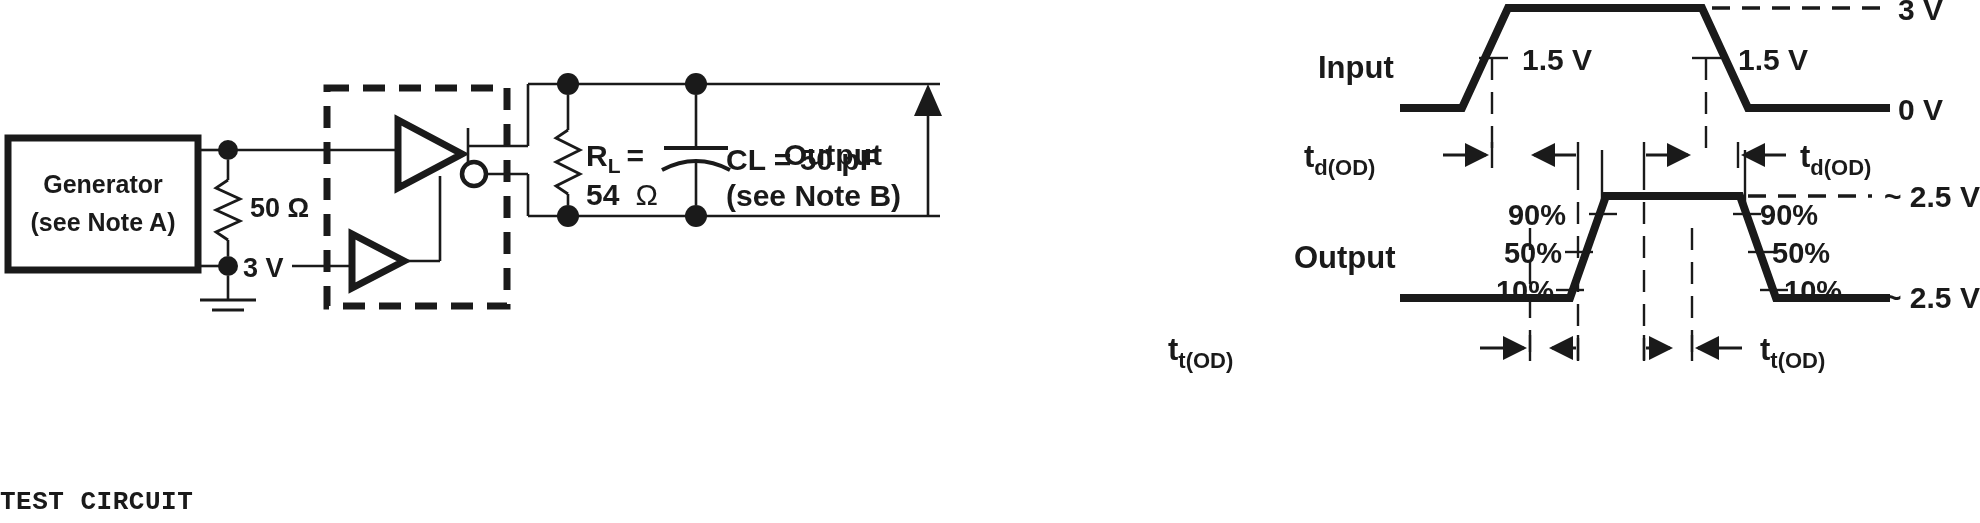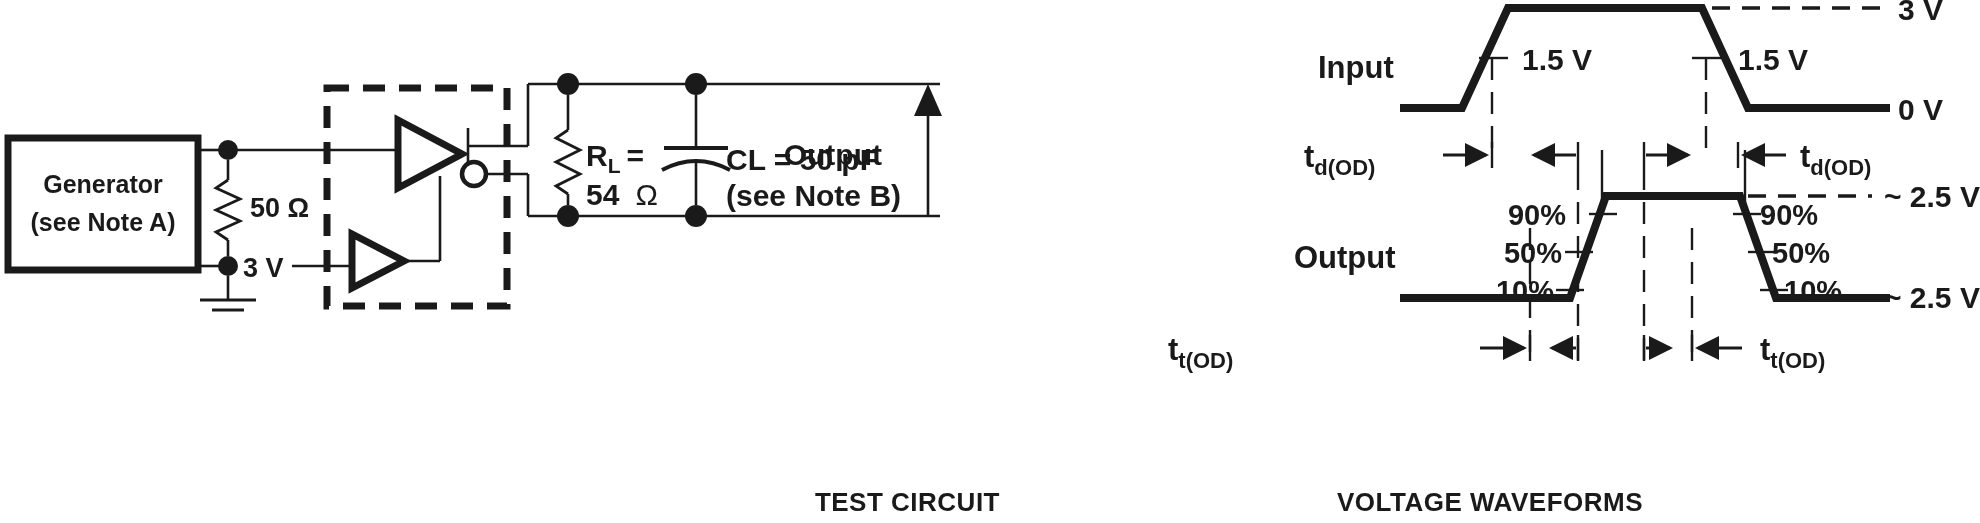--- a/index.html
+++ b/index.html
@@ -27,22 +27,23 @@
     position: absolute;
     font-weight: bold;
     font-size: 26px;
     letter-spacing: 0.5px;
     color: #1a1a1a;
     white-space: nowrap;
   }
   #caption-test {
     left: 0;
     width: 1000px;
-    text-align: right;
+    text-align: left;
     top: 487px;
+    font-family: Liberation Mono, monospace;
   }
   #caption-wave {
     left: 1000px;
     width: 980px;
     text-align: center;
     top: 487px;
   }
 </style>
 </head>
 <body>
@@ -240,15 +241,14 @@
       </text>
 
       <text x="1760" y="360" font-family="Liberation Sans, sans-serif" font-size="31" font-weight="bold" fill="#1a1a1a">
         <tspan>t</tspan><tspan font-size="22" dy="8">t(OD)</tspan>
       </text>
     </g>
   </svg>
 
   <div class="cap" id="caption-test">TEST CIRCUIT</div>
 
-  <div class="cap" id="caption-wave">VOLTAGE WAVEFORMS</div>
 
 </div>
 
 </body></html>

